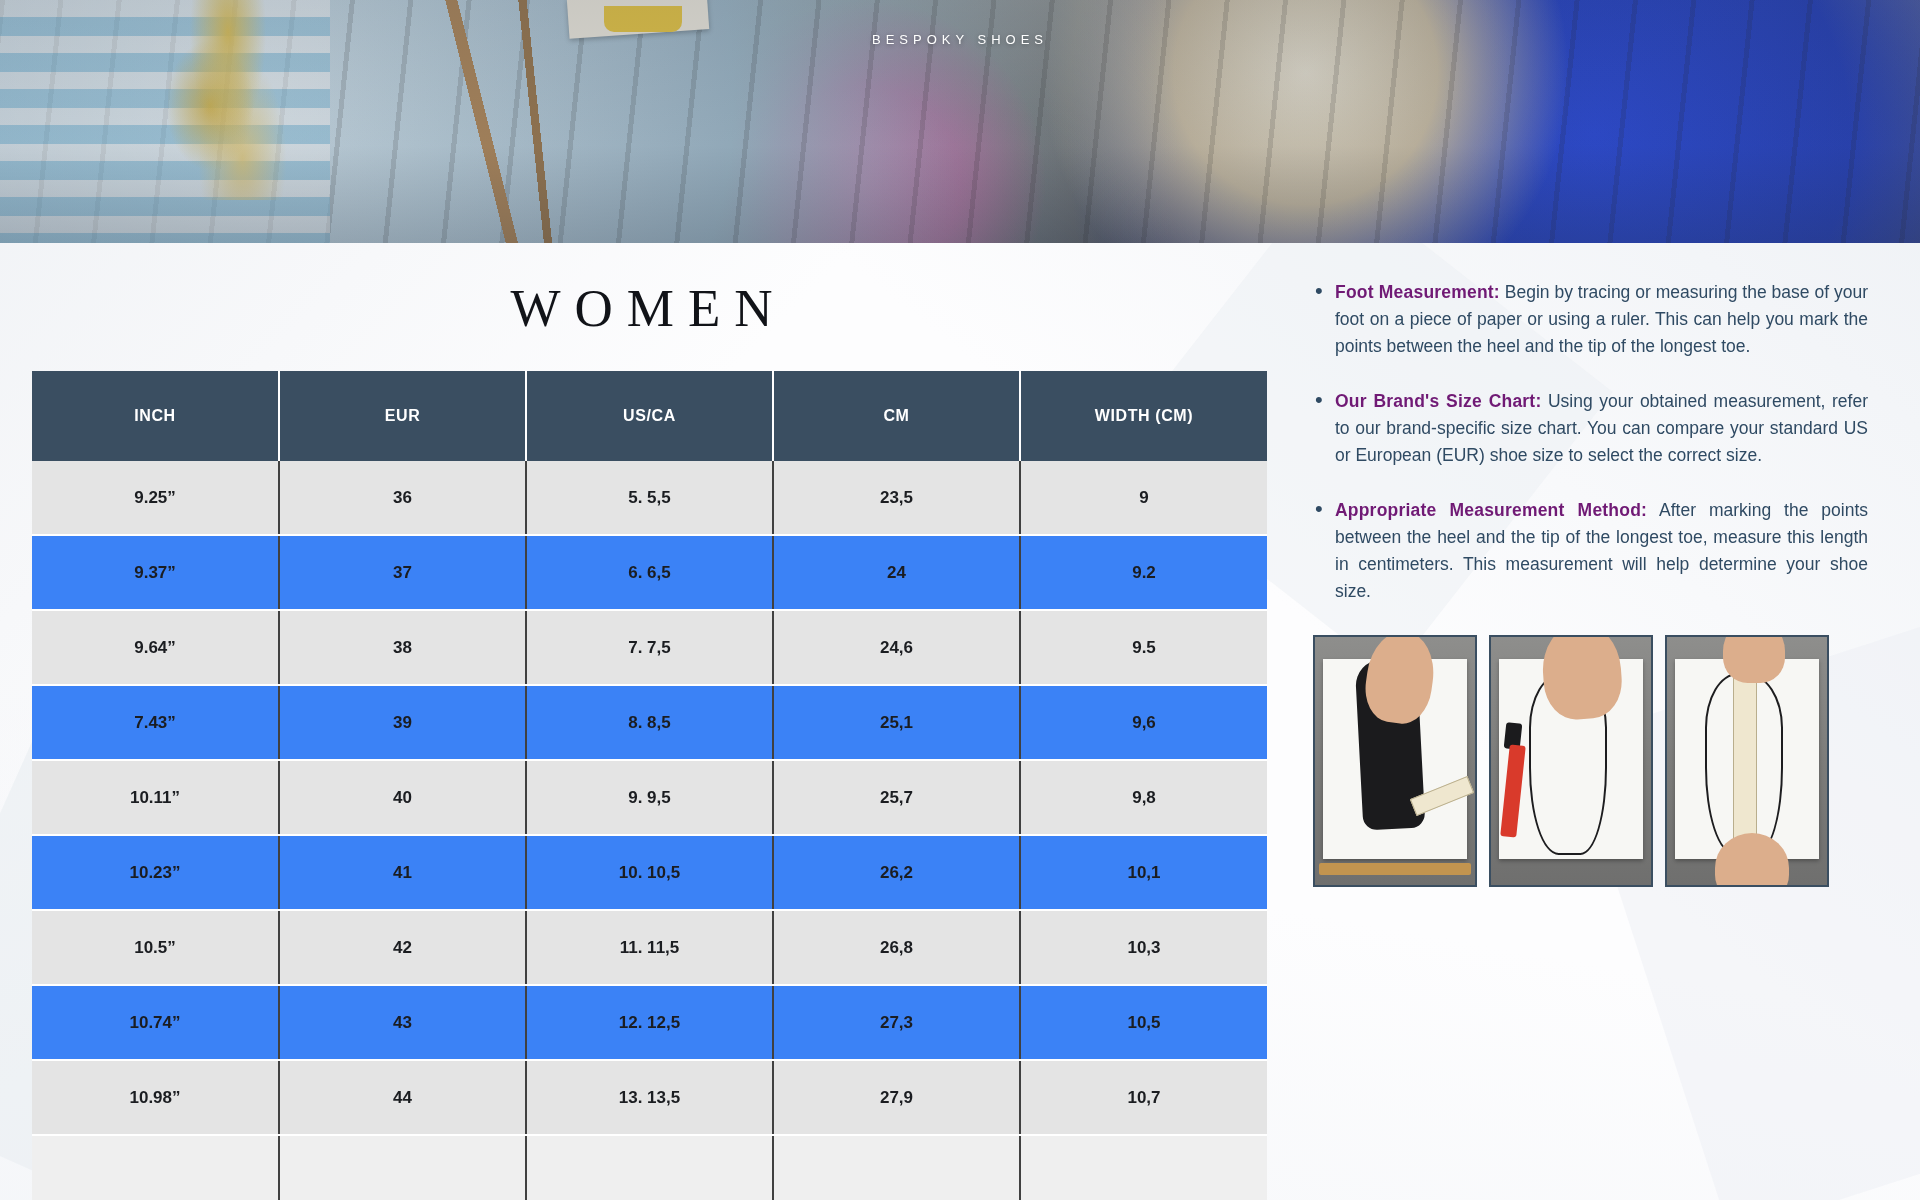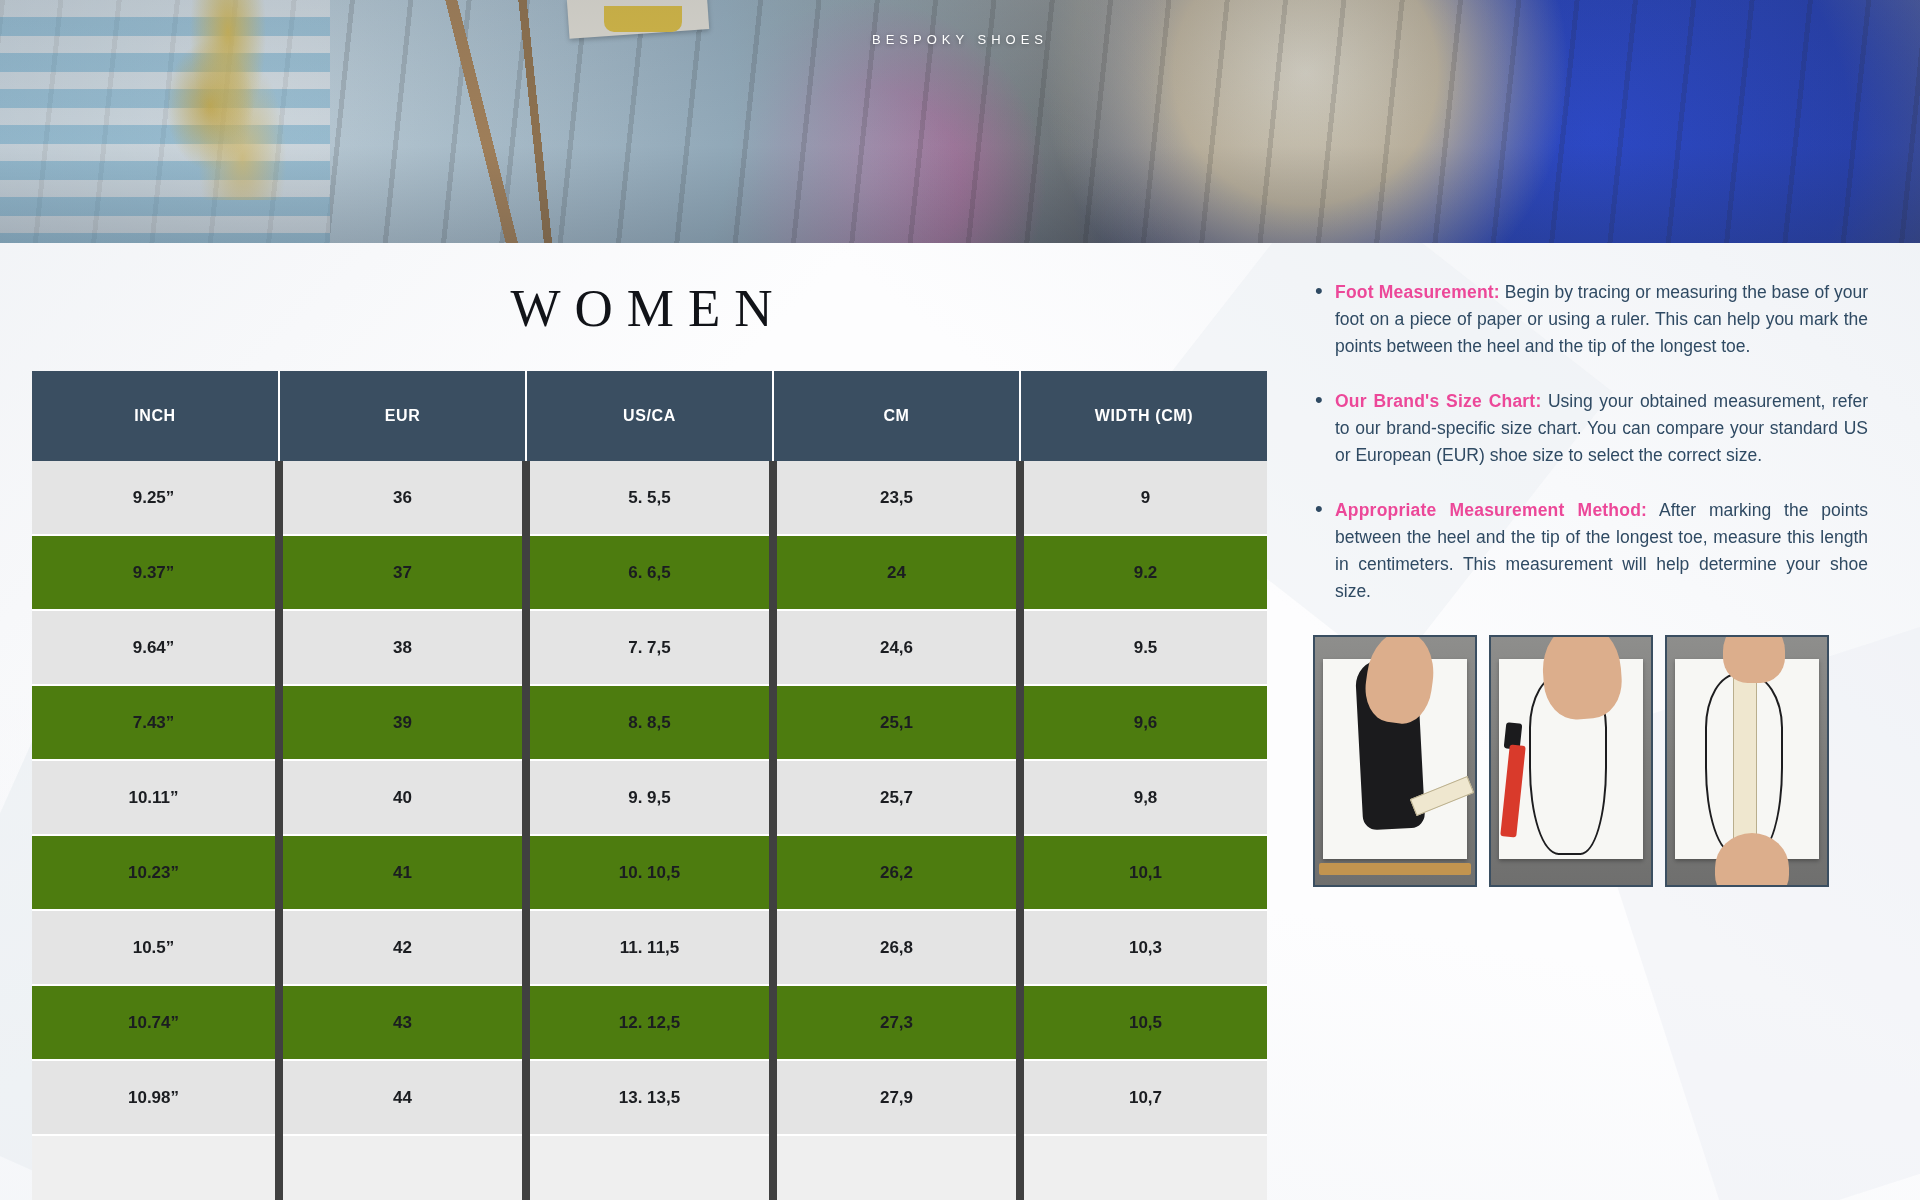--- a/index.html
+++ b/index.html
@@ -210,26 +210,26 @@
     border-right: 2px solid #ffffff;
     text-align: center;
   }
   table.size-table th:last-child { border-right: none; }
   table.size-table td {
     height: 71px;
     text-align: center;
     font-size: 17px;
     font-weight: 700;
     color: #1b1d21;
-    border-right: 8px solid #404040;
+    border-right: 2px solid #404040;
     border-bottom: 2px solid #ffffff;
   }
   table.size-table td:last-child { border-right: none; }
   table.size-table tr.odd td { background: #e4e4e4; }
-  table.size-table tr.even td { background: #4d7c0f; }
+  table.size-table tr.even td { background: #3b82f6; }
   table.size-table tr.filler td { background: #efefef; height: 62px; }
 
   
   .right-col {
     width: 635px;
     padding: 36px 52px 0 28px;
     box-sizing: border-box;
   }
   ul.notes {
     list-style: none;
@@ -248,21 +248,21 @@
   ul.notes li::before {
     content: "•";
     position: absolute;
     left: 2px;
     top: -2px;
     font-size: 22px;
     color: #2f4a63;
   }
   ul.notes li b {
     font-weight: 700;
-    color: #ec4899;
+    color: #701a75;
     letter-spacing: .2px;
   }
 
   .photos {
     display: flex;
     gap: 12px;
     margin-top: 30px;
   }
   .photo {
     width: 160px;

